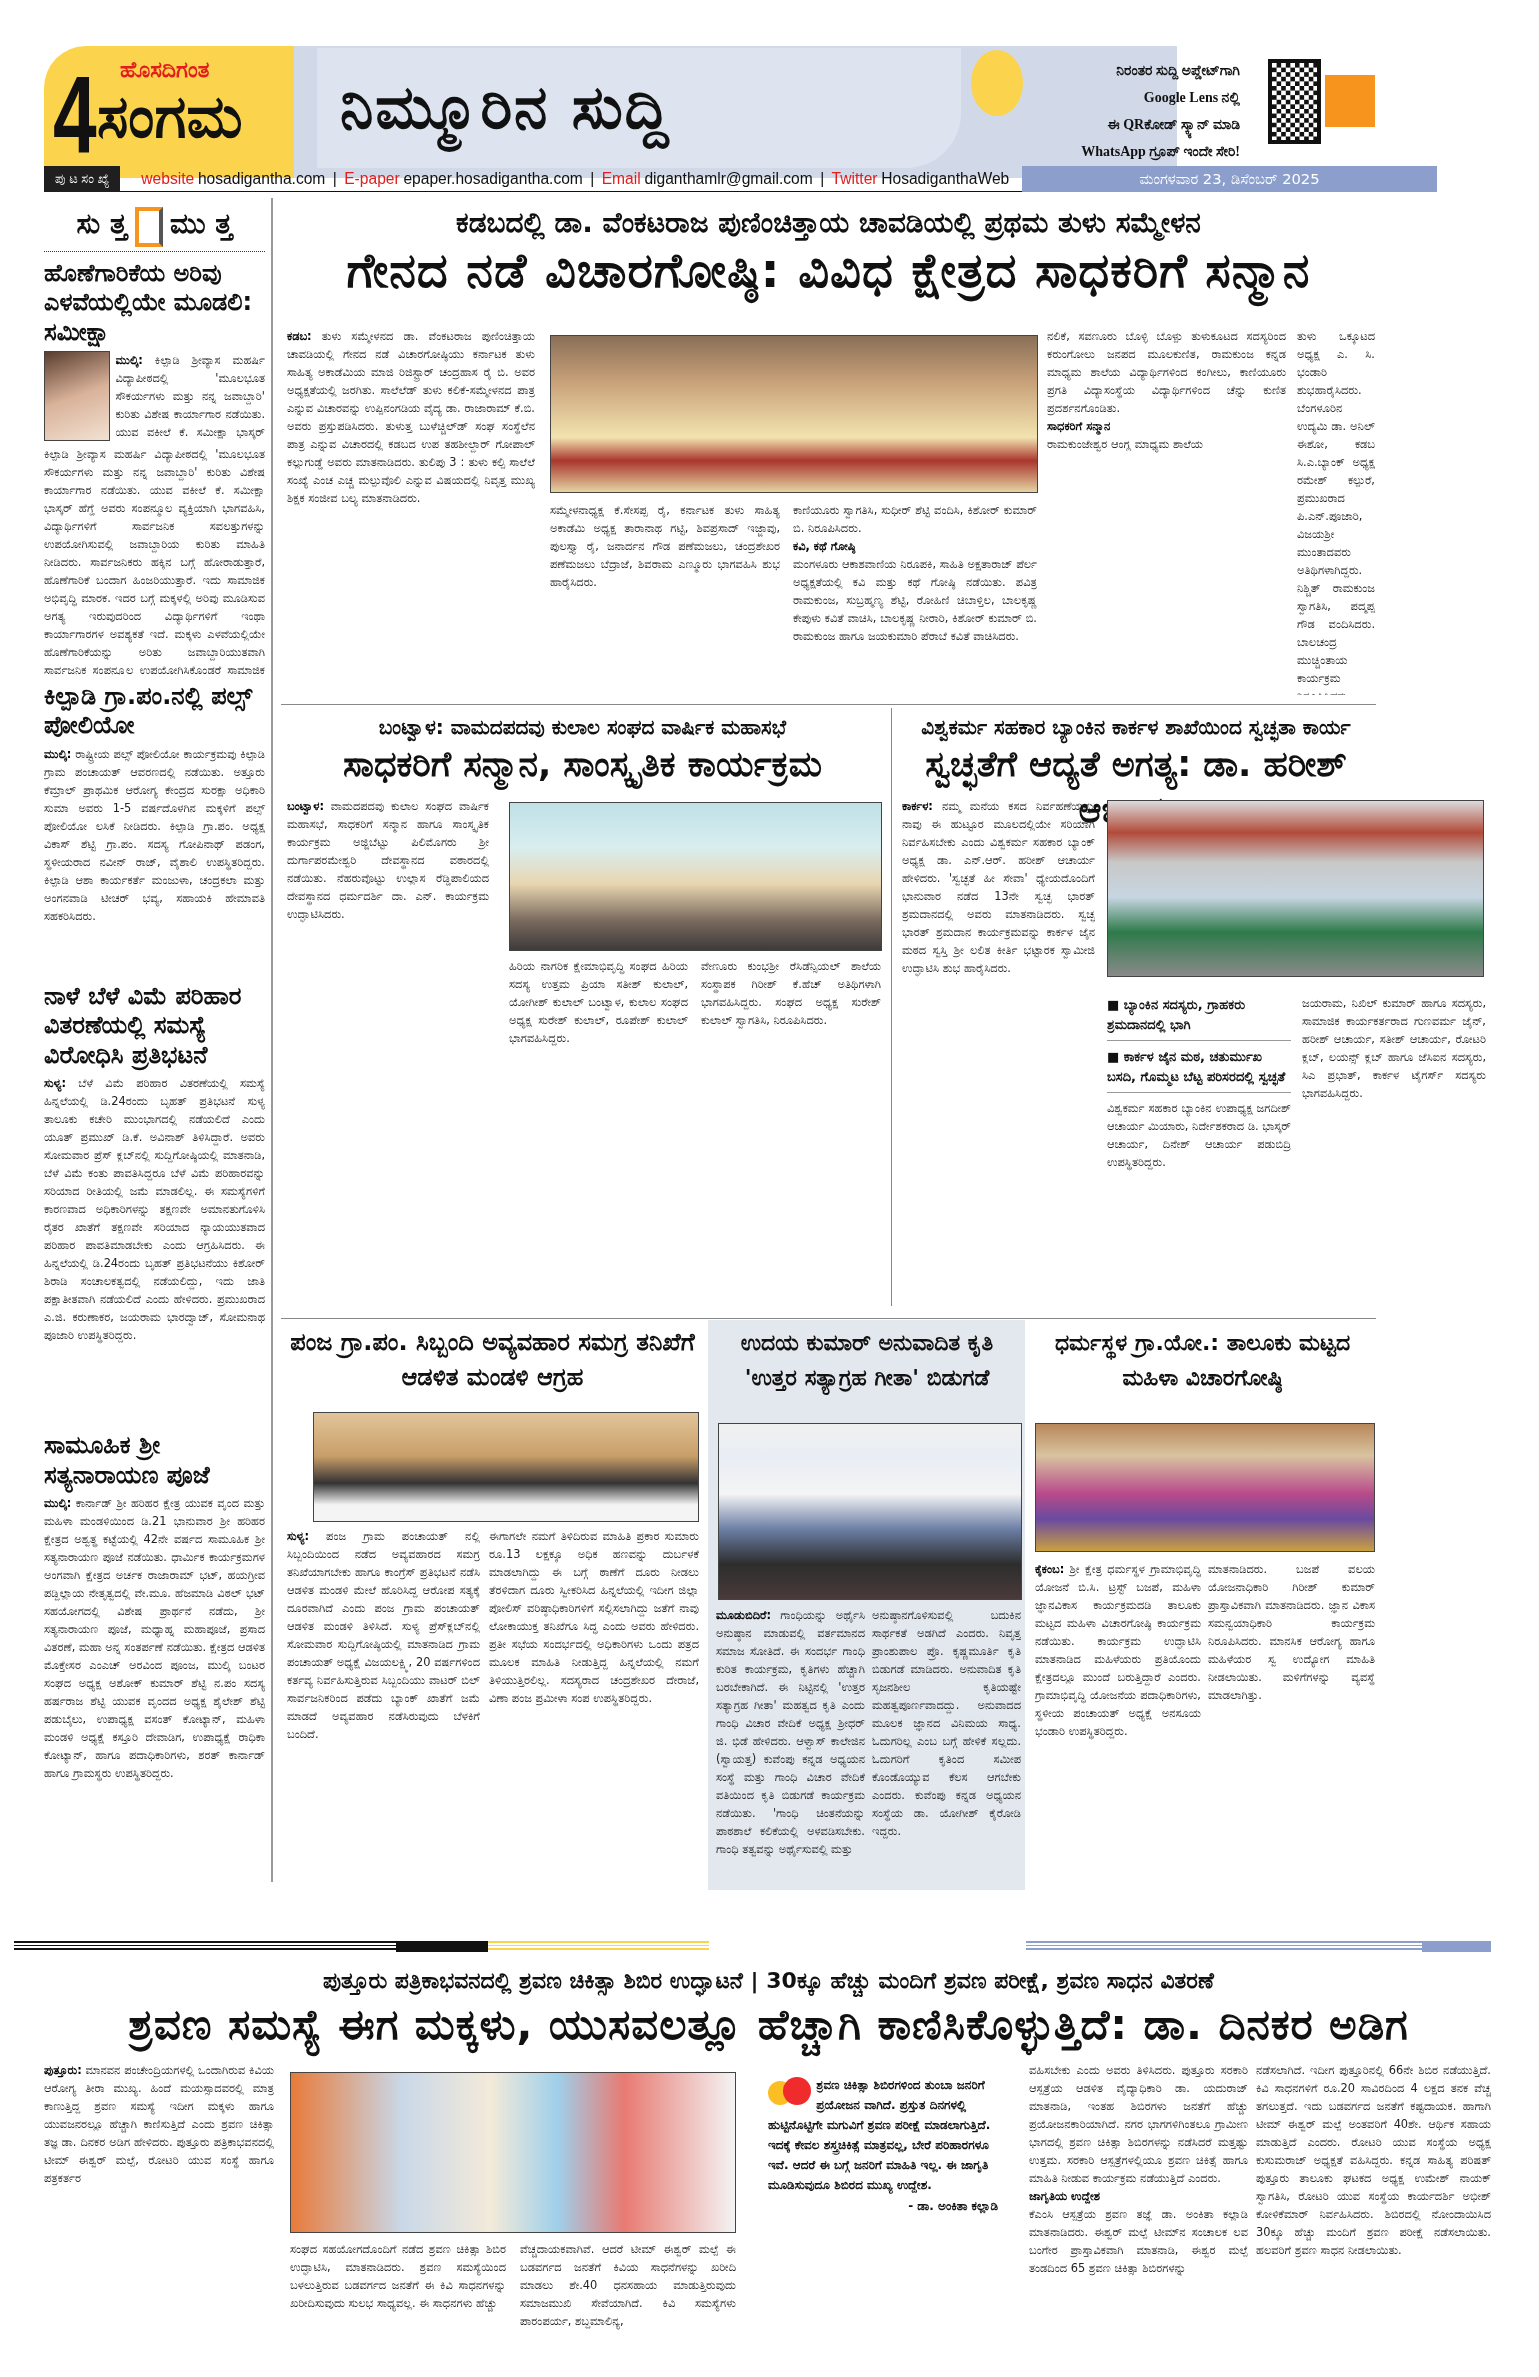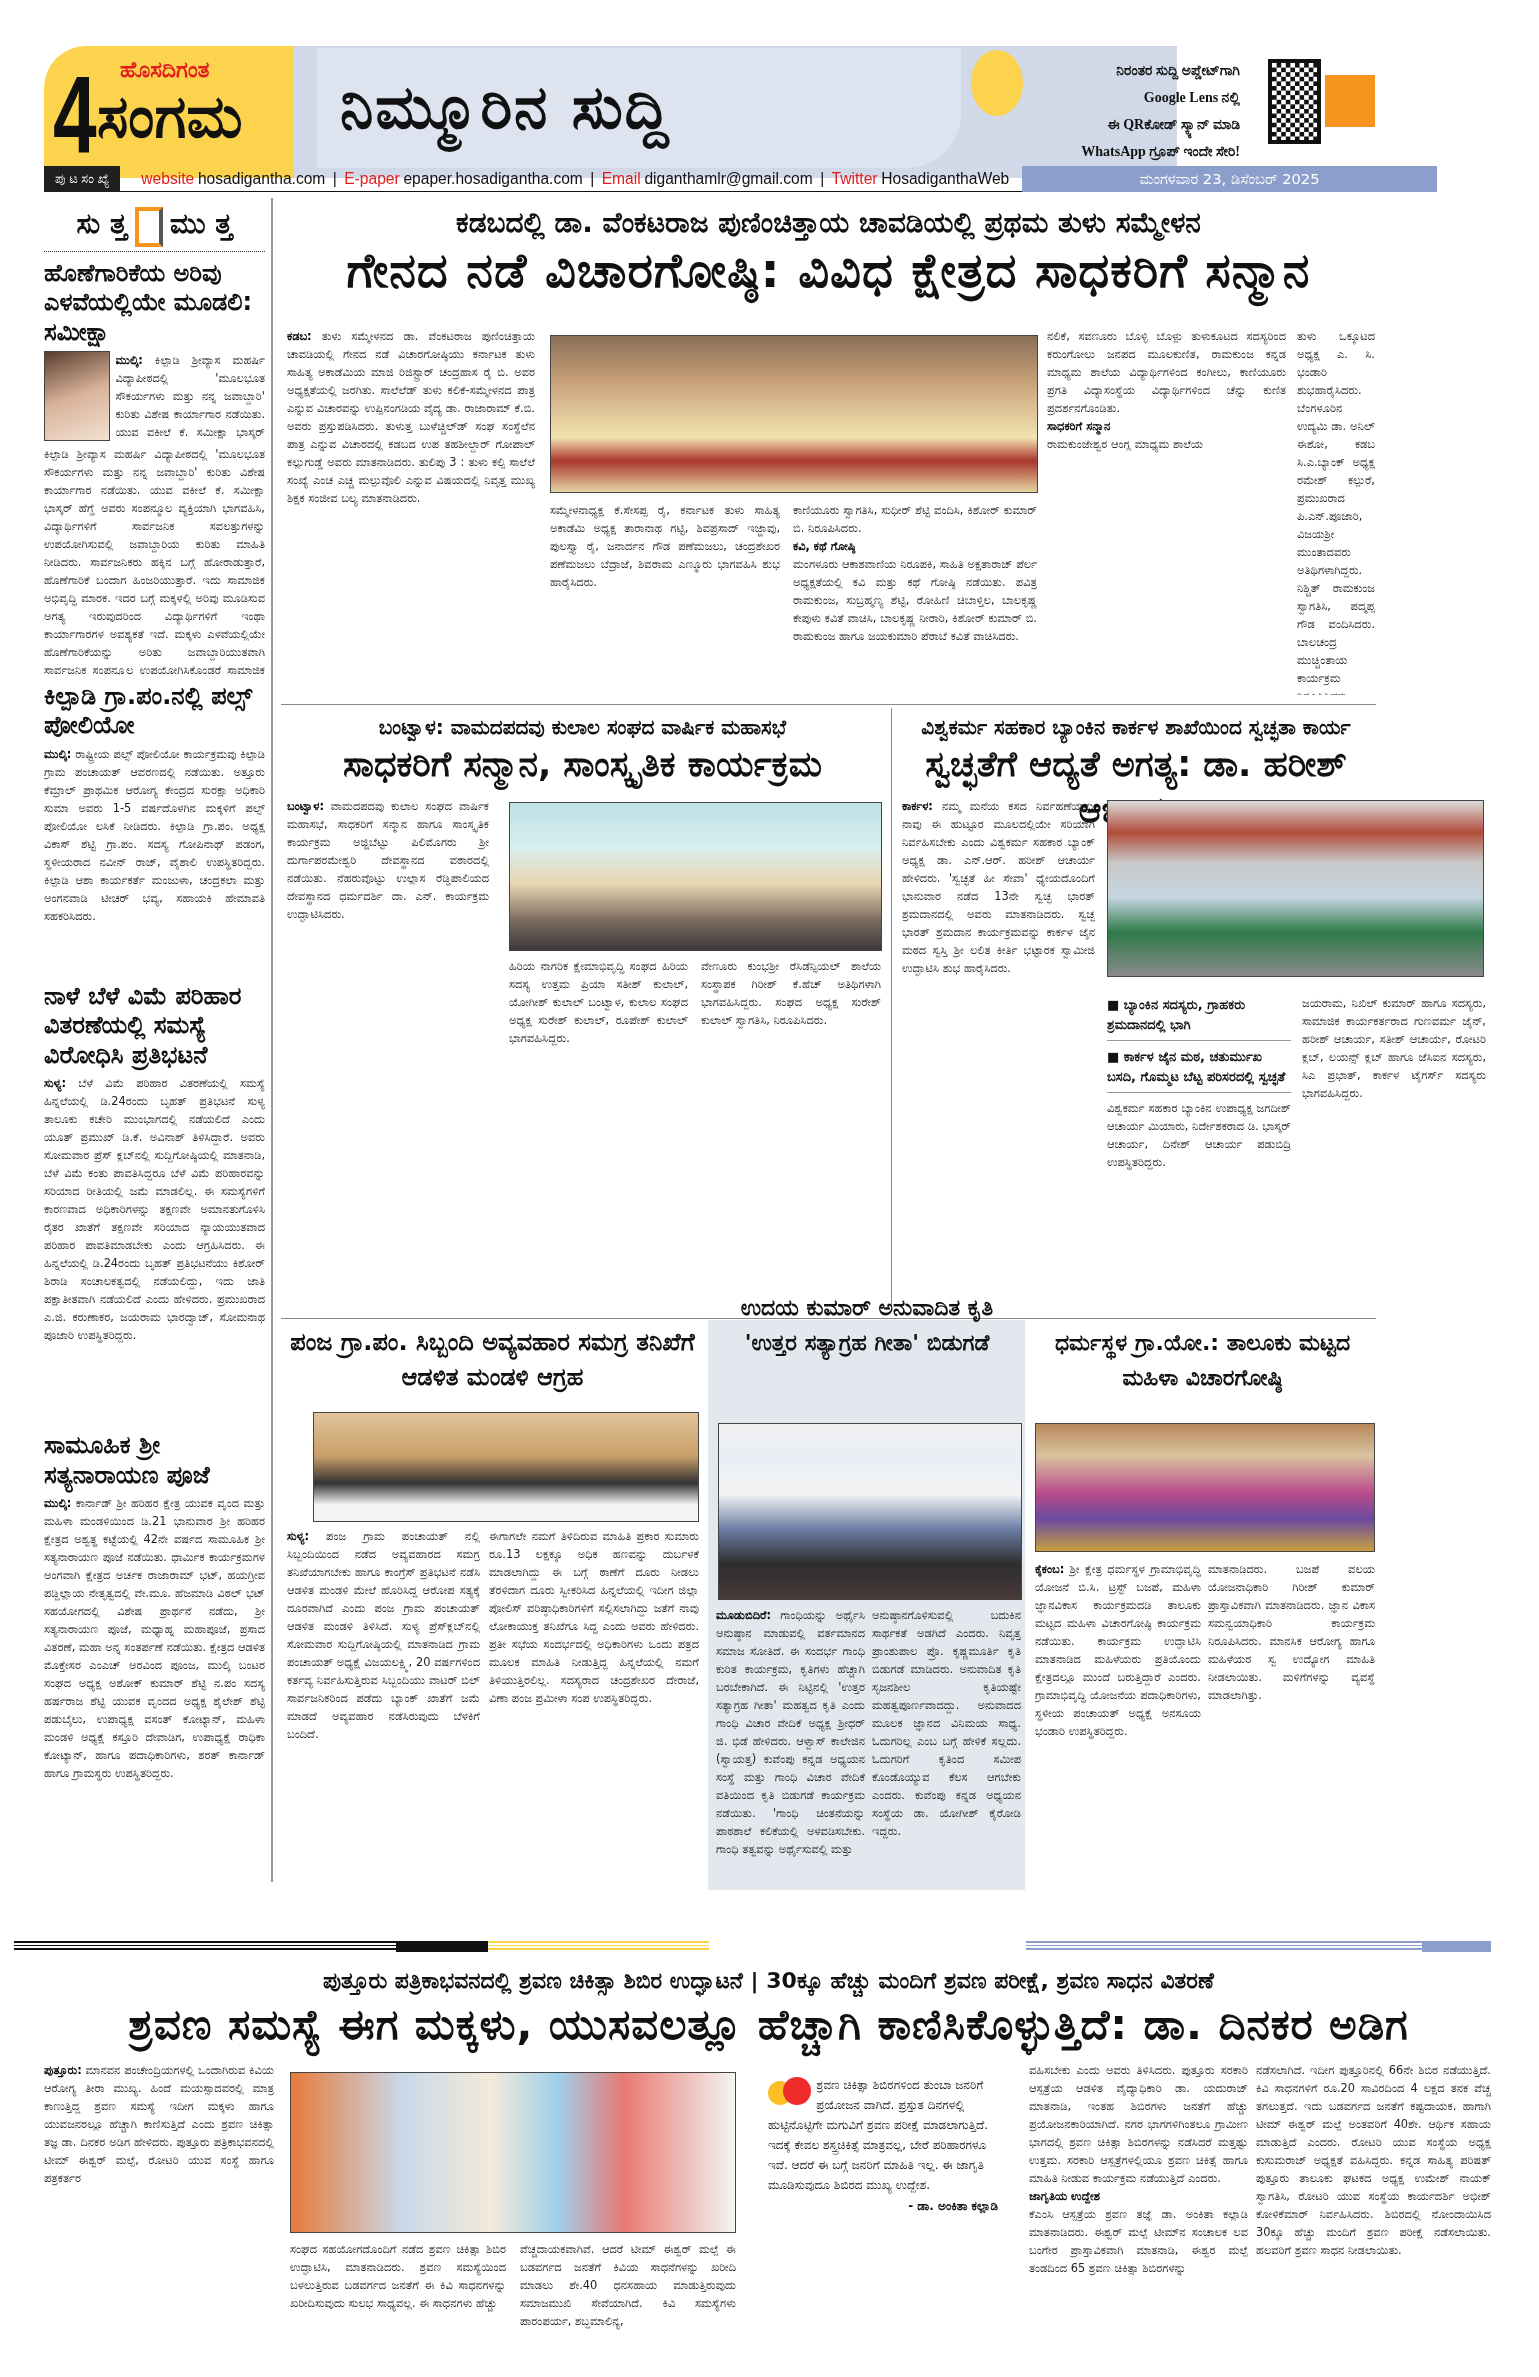--- a/index.html
+++ b/index.html
@@ -31,21 +31,21 @@
   .door{width:28px;height:40px;border:4.6px solid #f7941d;border-right-color:#555;position:relative}
   .lh{font-weight:900;font-size:24px;line-height:29.4px;margin:7.4px 0 3.7px}
   .btxt{font-size:11.4px;line-height:18px;text-align:justify;color:#222}
   .btxt b{color:#000}
   .photo{background:linear-gradient(135deg,#6b5a4e,#b38b6d 40%,#e3c7a6 60%,#7c6a5b);border:0.9px solid #444}
   .kicker{text-align:center;font-weight:900;font-size:28px;line-height:37px}
   .headline{text-align:center;font-weight:900;font-size:46px;line-height:59px;letter-spacing:0.9px}
   .sub-kicker{text-align:center;font-weight:900;font-size:20px;line-height:28px}
   .sec-head{text-align:center;font-weight:900;font-size:35px;line-height:46px}
   .box-head{text-align:center;font-weight:900;font-size:24px;line-height:35px}
-  .quote-box{font-weight:normal;font-size:12px;line-height:20px}
+  .quote-box{font-weight:bold;font-size:12px;line-height:20px}
   .q1{width:24px;height:24px;border-radius:50%;background:#fbbf24;display:inline-block}
   .q2{width:28px;height:28px;border-radius:50%;background:#ef2b2b;display:inline-block;margin-left:-9.2px}
   .bullet{font-weight:bold;font-size:13px;line-height:20px;padding:5.5px 0;border-bottom:1.8px solid #999}
   .bullet::before{content:"■ ";}
 </style>
 </head>
 <body>
 
 <div class="abs mast-yellow"></div>
 <div class="abs mast-blue"></div>
@@ -153,21 +153,21 @@
 <div class="abs hline" style="left:281px;top:1318px;width:1095px"></div>
 
 <div class="abs" style="left:281px;top:1325px;width:423px">
   <div class="box-head">ಪಂಜ ಗ್ರಾ.ಪಂ. ಸಿಬ್ಬಂದಿ ಅವ್ಯವಹಾರ ಸಮಗ್ರ ತನಿಖೆಗೆ ಆಡಳಿತ ಮಂಡಳಿ ಆಗ್ರಹ</div>
 </div>
 <div class="abs photo" style="left:313px;top:1412px;width:386px;height:110px;background:linear-gradient(180deg,#e2c49a 0%,#c89e68 40%,#333 65%,#f4f4f4 85%)"></div>
 <div class="abs btxt" style="left:287px;top:1527px;width:193px;height:359px;overflow:hidden"><b>ಸುಳ್ಯ:</b> <span>ಪಂಜ ಗ್ರಾಮ ಪಂಚಾಯತ್ ನಲ್ಲಿ ಸಿಬ್ಬಂದಿಯಿಂದ ನಡೆದ ಅವ್ಯವಹಾರದ ಸಮಗ್ರ ತನಿಖೆಯಾಗಬೇಕು ಹಾಗೂ ಕಾಂಗ್ರೆಸ್ ಪ್ರತಿಭಟನೆ ನಡೆಸಿ ಆಡಳಿತ ಮಂಡಳಿ ಮೇಲೆ ಹೊರಿಸಿದ್ದ ಆರೋಪ ಸತ್ಯಕ್ಕೆ ದೂರವಾಗಿದೆ ಎಂದು ಪಂಜ ಗ್ರಾಮ ಪಂಚಾಯತ್ ಆಡಳಿತ ಮಂಡಳಿ ತಿಳಿಸಿದೆ. ಸುಳ್ಯ ಪ್ರೆಸ್‌ಕ್ಲಬ್‌ನಲ್ಲಿ ಸೋಮವಾರ ಸುದ್ದಿಗೋಷ್ಠಿಯಲ್ಲಿ ಮಾತನಾಡಿದ ಗ್ರಾಮ ಪಂಚಾಯತ್ ಅಧ್ಯಕ್ಷೆ ವಿಜಯಲಕ್ಷ್ಮಿ, 20 ವರ್ಷಗಳಿಂದ ಕರ್ತವ್ಯ ನಿರ್ವಹಿಸುತ್ತಿರುವ ಸಿಬ್ಬಂದಿಯು ವಾಟರ್ ಬಿಲ್ ಸಾರ್ವಜನಿಕರಿಂದ ಪಡೆದು ಬ್ಯಾಂಕ್ ಖಾತೆಗೆ ಜಮೆ ಮಾಡದೆ ಅವ್ಯವಹಾರ ನಡೆಸಿರುವುದು ಬೆಳಕಿಗೆ ಬಂದಿದೆ.</span></div>
 <div class="abs btxt" style="left:489px;top:1527px;width:210px;height:359px;overflow:hidden">ಈಗಾಗಲೇ ನಮಗೆ ತಿಳಿದಿರುವ ಮಾಹಿತಿ ಪ್ರಕಾರ ಸುಮಾರು ರೂ.13 ಲಕ್ಷಕ್ಕೂ ಅಧಿಕ ಹಣವನ್ನು ದುರ್ಬಳಕೆ ಮಾಡಲಾಗಿದ್ದು ಈ ಬಗ್ಗೆ ಠಾಣೆಗೆ ದೂರು ನೀಡಲು ತೆರಳಿದಾಗ ದೂರು ಸ್ವೀಕರಿಸಿದ ಹಿನ್ನಲೆಯಲ್ಲಿ ಇದೀಗ ಜಿಲ್ಲಾ ಪೋಲಿಸ್ ವರಿಷ್ಠಾಧಿಕಾರಿಗಳಿಗೆ ಸಲ್ಲಿಸಲಾಗಿದ್ದು ಜತೆಗೆ ನಾವು ಲೋಕಾಯುಕ್ತ ತನಿಖೆಗೂ ಸಿದ್ಧ ಎಂದು ಅವರು ಹೇಳಿದರು. ಪ್ರತೀ ಸಭೆಯ ಸಂದರ್ಭದಲ್ಲಿ ಅಧಿಕಾರಿಗಳು ಒಂದು ಪತ್ರದ ಮೂಲಕ ಮಾಹಿತಿ ನೀಡುತ್ತಿದ್ದ ಹಿನ್ನಲೆಯಲ್ಲಿ ನಮಗೆ ತಿಳಿಯುತ್ತಿರಲಿಲ್ಲ. ಸದಸ್ಯರಾದ ಚಂದ್ರಶೇಖರ ದೇರಾಜೆ, ವಿಣಾ ಪಂಜ ಪ್ರಮೀಳಾ ಸಂಪ ಉಪಸ್ಥಿತರಿದ್ದರು.</div>
 
 <div class="abs" style="left:708px;top:1320px;width:317px;height:570px;background:#e3e8ee"></div>
-<div class="abs" style="left:713px;top:1290px;width:308px">
+<div class="abs" style="left:713px;top:1325px;width:308px">
   <div class="box-head" style="font-size:22px">ಉದಯ ಕುಮಾರ್ ಅನುವಾದಿತ ಕೃತಿ 'ಉತ್ತರ ಸತ್ಯಾಗ್ರಹ ಗೀತಾ' ಬಿಡುಗಡೆ</div>
 </div>
 <div class="abs photo" style="left:718px;top:1423px;width:304px;height:177px;background:linear-gradient(180deg,#f0f0f0 0%,#e9eef5 20%,#f4f4f4 40%,#6c7fa5 60%,#2d2d2d 80%,#4a3a3a 100%)"></div>
 <div class="abs btxt" style="left:716px;top:1606px;width:149px;height:281px;overflow:hidden"><b>ಮೂಡುಬಿದಿರೆ:</b> <span>ಗಾಂಧಿಯನ್ನು ಅರ್ಥೈಸಿ ಅನುಷ್ಠಾನ ಮಾಡುವಲ್ಲಿ ವರ್ತಮಾನದ ಸಮಾಜ ಸೋತಿದೆ. ಈ ಸಂದರ್ಭ ಗಾಂಧಿ ಕುರಿತ ಕಾರ್ಯಕ್ರಮ, ಕೃತಿಗಳು ಹೆಚ್ಚಾಗಿ ಬರಬೇಕಾಗಿದೆ. ಈ ನಿಟ್ಟಿನಲ್ಲಿ 'ಉತ್ತರ ಸತ್ಯಾಗ್ರಹ ಗೀತಾ' ಮಹತ್ವದ ಕೃತಿ ಎಂದು ಗಾಂಧಿ ವಿಚಾರ ವೇದಿಕೆ ಅಧ್ಯಕ್ಷ ಶ್ರೀಧರ್ ಜಿ. ಭಿಡೆ ಹೇಳಿದರು. ಆಳ್ವಾಸ್ ಕಾಲೇಜಿನ (ಸ್ವಾಯತ್ತ) ಕುವೆಂಪು ಕನ್ನಡ ಅಧ್ಯಯನ ಸಂಸ್ಥೆ ಮತ್ತು ಗಾಂಧಿ ವಿಚಾರ ವೇದಿಕೆ ವತಿಯಿಂದ ಕೃತಿ ಬಿಡುಗಡೆ ಕಾರ್ಯಕ್ರಮ ನಡೆಯಿತು. 'ಗಾಂಧಿ ಚಿಂತನೆಯನ್ನು ಪಾಠಶಾಲೆ ಕಲಿಕೆಯಲ್ಲಿ ಅಳವಡಿಸಬೇಕು. ಗಾಂಧಿ ತತ್ವವನ್ನು ಅರ್ಥೈಸುವಲ್ಲಿ ಮತ್ತು</span></div>
 <div class="abs btxt" style="left:872px;top:1606px;width:149px;height:281px;overflow:hidden">ಅನುಷ್ಠಾನಗೊಳಿಸುವಲ್ಲಿ ಬದುಕಿನ ಸಾರ್ಥಕತೆ ಅಡಗಿದೆ ಎಂದರು. ನಿವೃತ್ತ ಪ್ರಾಂಶುಪಾಲ ಪ್ರೊ. ಕೃಷ್ಣಮೂರ್ತಿ ಕೃತಿ ಬಿಡುಗಡೆ ಮಾಡಿದರು. ಅನುವಾದಿತ ಕೃತಿ ಸೃಜನಶೀಲ ಕೃತಿಯಷ್ಟೇ ಮಹತ್ವಪೂರ್ಣವಾದದ್ದು. ಅನುವಾದದ ಮೂಲಕ ಜ್ಞಾನದ ವಿನಿಮಯ ಸಾಧ್ಯ. ಓದುಗರಿಲ್ಲ ಎಂಬ ಬಗ್ಗೆ ಹೇಳಿಕೆ ಸಲ್ಲದು. ಓದುಗರಿಗೆ ಕೃತಿಂದ ಸಮೀಪ ಕೊಂಡೊಯ್ಯುವ ಕೆಲಸ ಆಗಬೇಕು ಎಂದರು. ಕುವೆಂಪು ಕನ್ನಡ ಅಧ್ಯಯನ ಸಂಸ್ಥೆಯ ಡಾ. ಯೋಗೀಶ್ ಕೈರೋಡಿ ಇದ್ದರು.</div>
 
 <div class="abs" style="left:1030px;top:1325px;width:345px">
   <div class="box-head" style="font-size:22px">ಧರ್ಮಸ್ಥಳ ಗ್ರಾ.ಯೋ.: ತಾಲೂಕು ಮಟ್ಟದ ಮಹಿಳಾ ವಿಚಾರಗೋಷ್ಠಿ</div>
 </div>
 <div class="abs photo" style="left:1035px;top:1423px;width:340px;height:129px;background:linear-gradient(180deg,#b8885a 0%,#d9c3a0 25%,#b84a8a 55%,#6a4aa0 75%,#caa040 100%)"></div>

